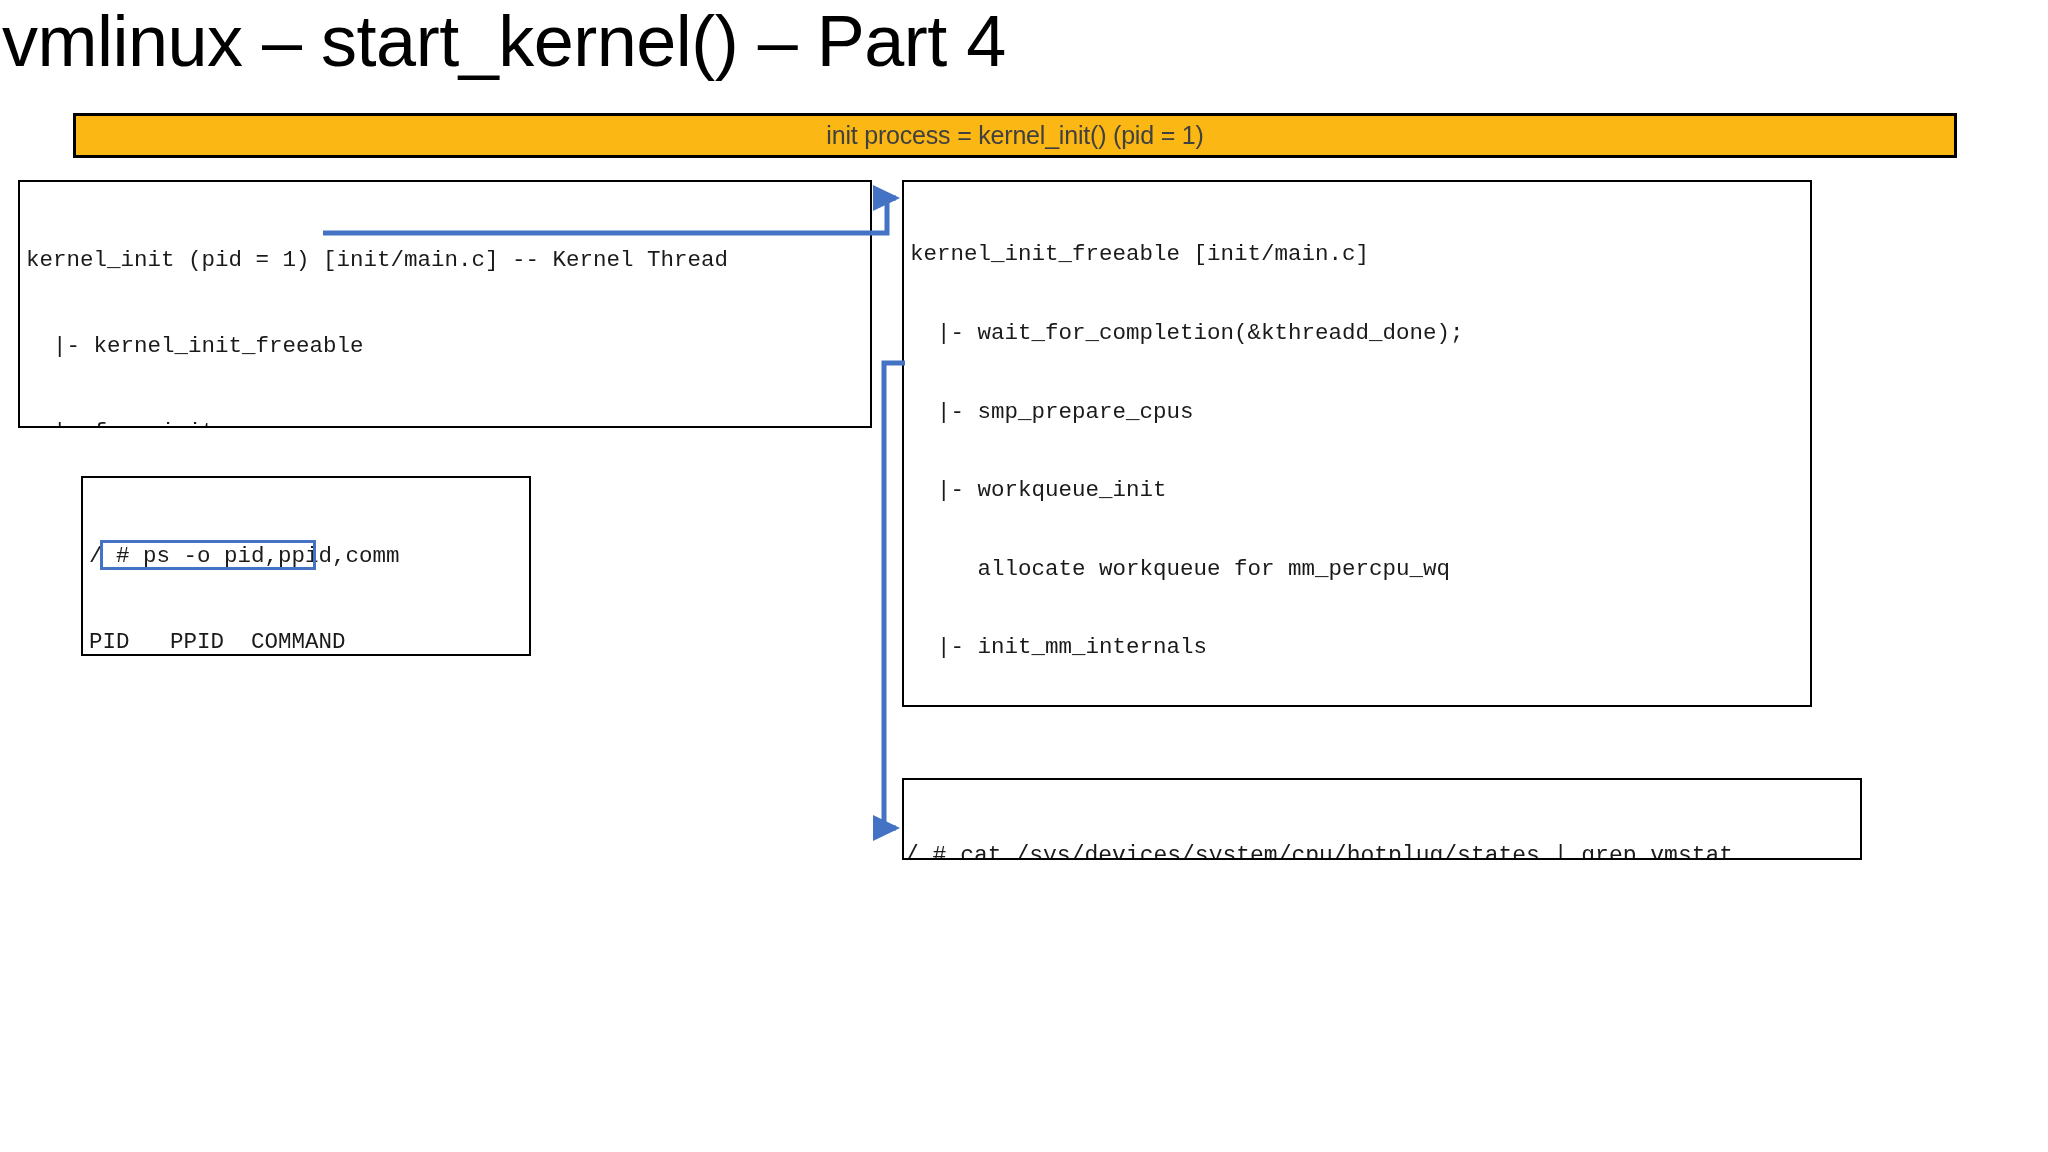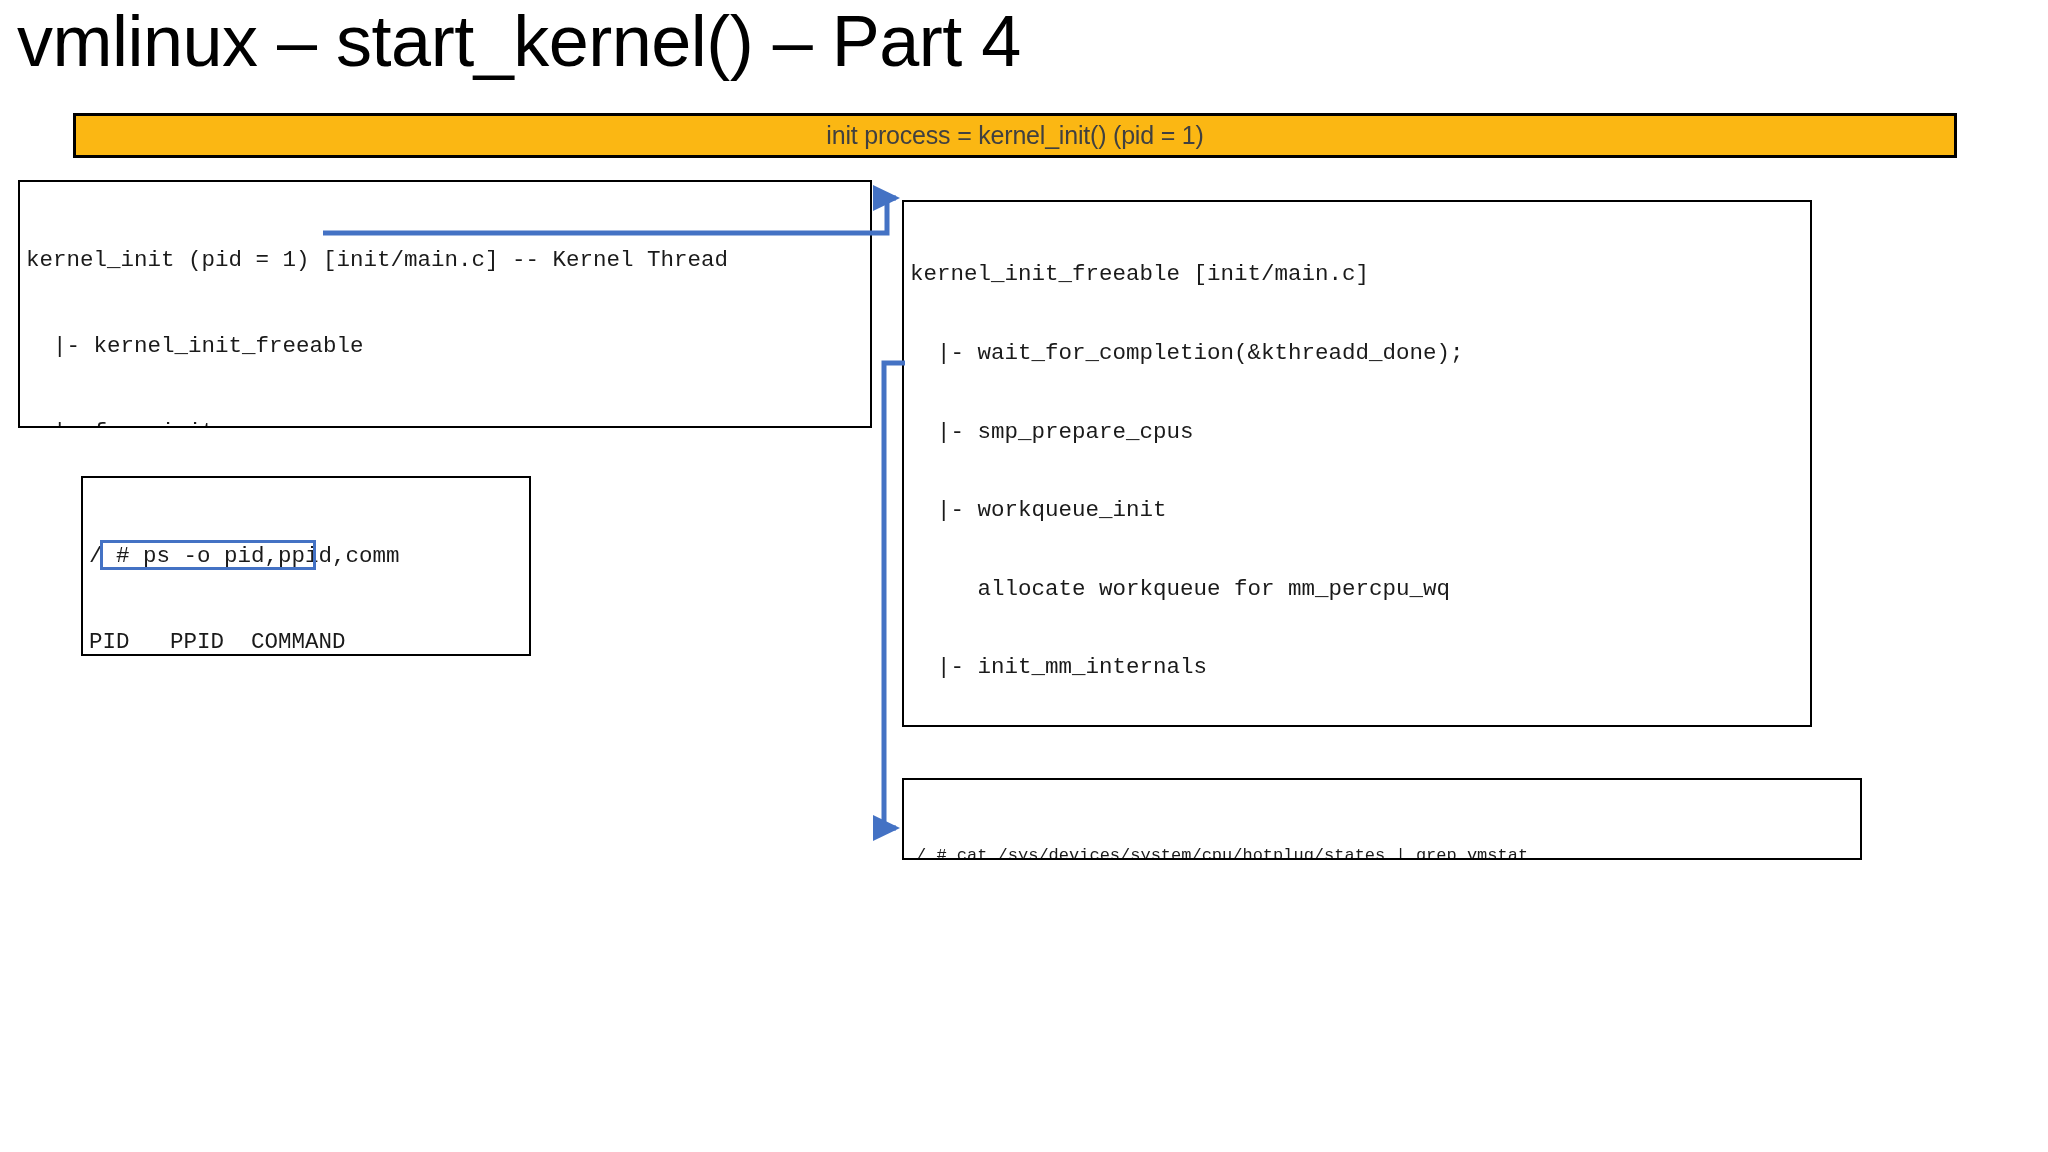--- a/index.html
+++ b/index.html
@@ -11,21 +11,21 @@
     width: 2048px;
     height: 1152px;
     position: relative;
     overflow: hidden;
     font-family: "Liberation Sans", sans-serif;
   }
 
   
   #slide-title {
     position: absolute;
-    left: 17px;
+    left: 2px;
     top: 2px;
     font-family: "Liberation Sans", sans-serif;
     font-size: 72px;
     font-weight: 400;
     color: #000000;
     letter-spacing: -0.5px;
     white-space: nowrap;
     line-height: 1.1;
   }
 
@@ -102,31 +102,30 @@
 
   
   #panel-freeable {
     left: 902px;
     top: 180px;
     width: 910px;
     height: 527px;
     padding: 7px 0 0 6px;
     font-size: 22.5px;
     line-height: 26.2px;
-    margin-top: 20px;
   }
 
   
   #panel-hotplug {
     left: 902px;
     top: 778px;
     width: 960px;
     height: 82px;
-    padding: 5px 0 0 12px;
-    font-size: 17px;
+    padding: 5px 0 0 1px;
+    font-size: 23px;
     line-height: 28.6px;
   }
 
   
   #connectors {
     position: absolute;
     left: 0;
     top: 0;
     width: 2048px;
     height: 1152px;

